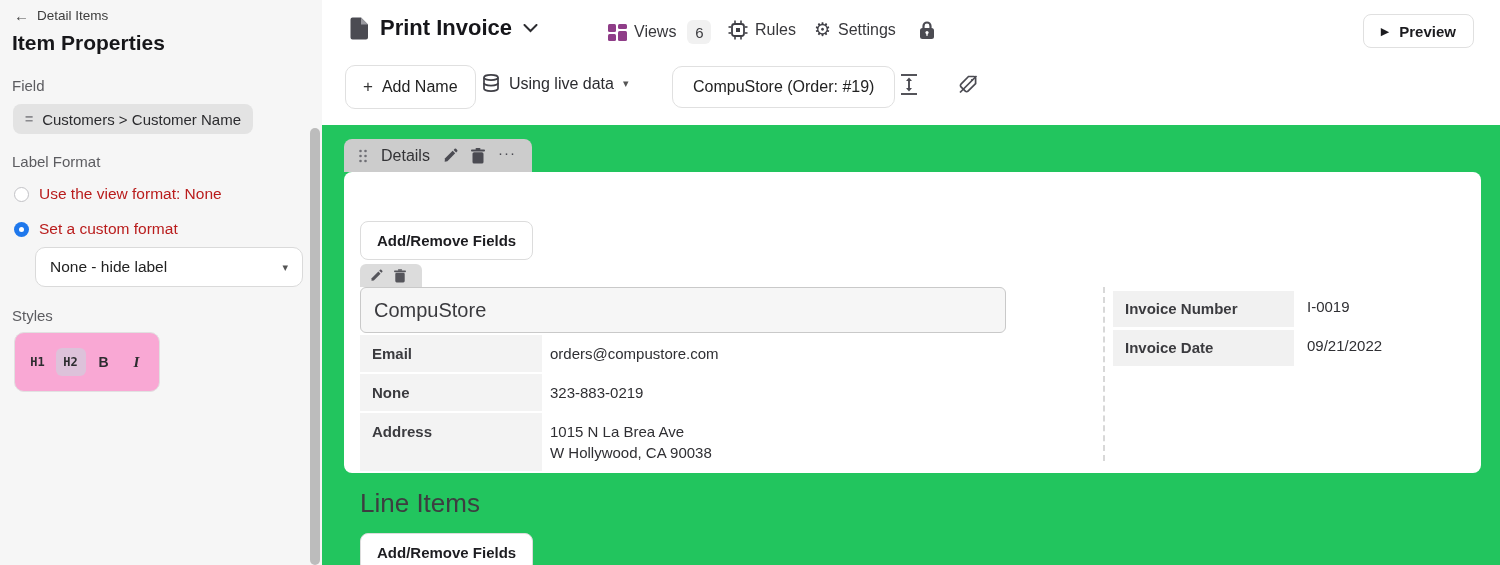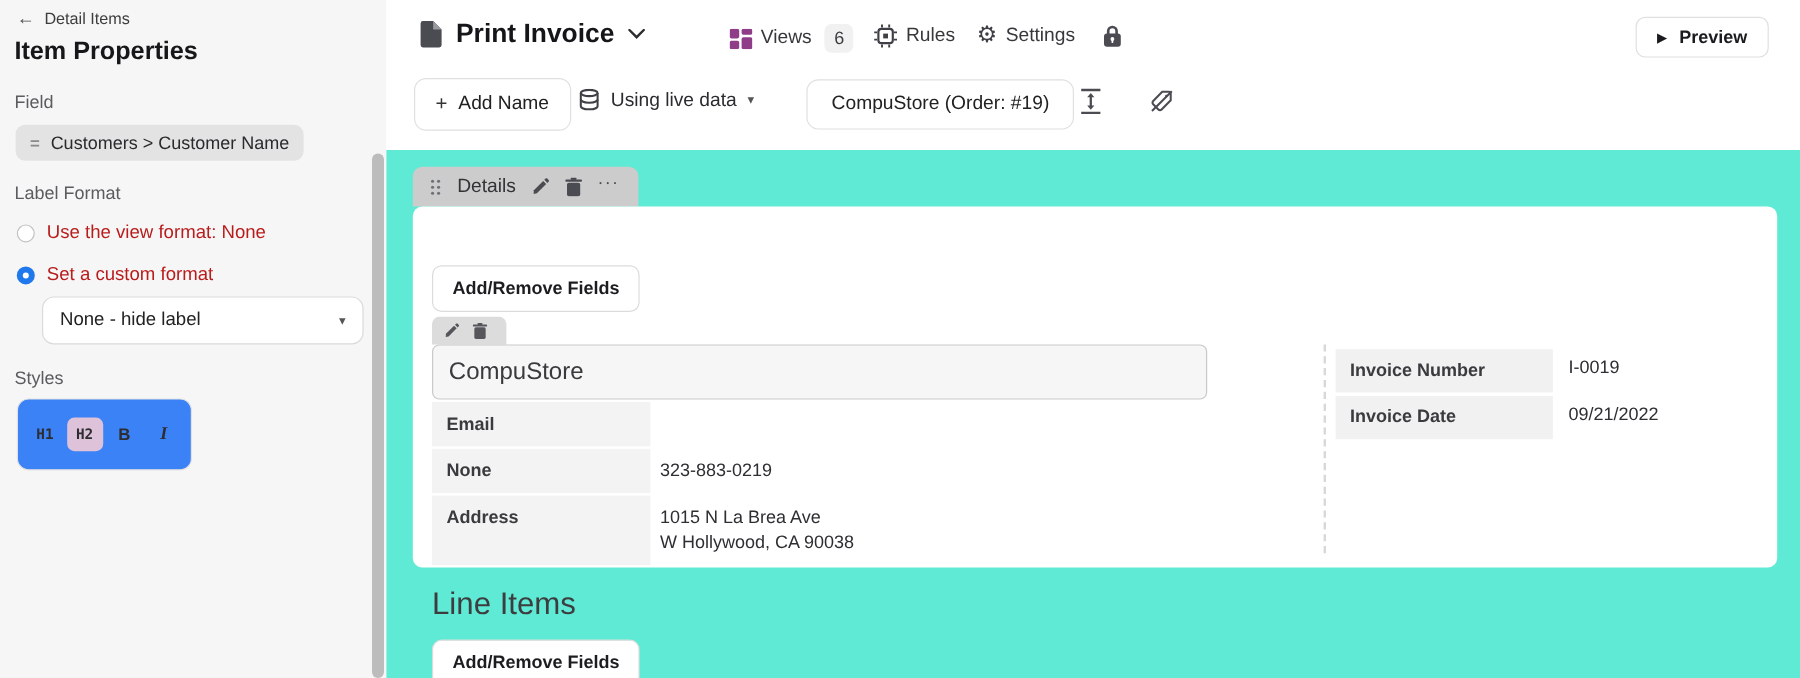--- a/index.html
+++ b/index.html
@@ -25,21 +25,21 @@
   .radio-1 { top:185px; } .radio-2 { top:220px; }
   .radio { width:15px; height:15px; border-radius:50%; flex:0 0 15px; }
   .radio.off { border:1.5px solid #c2c2c6; background:#fff; }
   .radio.on  { background:#1f78ec; position:relative; }
   .radio.on::after { content:""; position:absolute; left:5px; top:5px; width:5px; height:5px;
                      border-radius:50%; background:#fff; }
   .sb-select { position:absolute; left:35px; top:247px; width:268px; height:40px; background:#fff;
                border:1px solid #dadada; border-radius:10px; display:flex; align-items:center;
                justify-content:space-between; padding:0 14px; font-size:15.5px; color:#222; cursor:pointer; }
   .caret { font-size:11px; color:#555; }
-  .styles-group { position:absolute; left:14px; top:332px; width:146px; height:60px; background:#3b82f6;
+  .styles-group { position:absolute; left:14px; top:332px; width:146px; height:60px; background:#f9a8d4;
                   border:1px solid #e1e1e1; border-radius:10px; display:flex; align-items:center;
                   justify-content:space-around; padding:0 6px; }
   .style-btn { width:30px; height:28px; display:flex; align-items:center; justify-content:center;
                border-radius:6px; font-size:12px; color:#2d2d30; cursor:pointer;
                font-family:"DejaVu Sans Mono",monospace; font-weight:700; }
   .style-btn.selected { background:#ddc2da; }
   .style-b { font-family:"Liberation Sans",sans-serif; font-size:14px; font-weight:800; }
   .style-i { font-family:"Liberation Serif",serif; font-size:15px; font-weight:700; font-style:italic; }
   .sb-scrollbar { position:absolute; left:310px; top:128px; width:10px; height:437px;
                   background:#bcbcbc; border-radius:6px; }
@@ -71,21 +71,21 @@
   .live-data { position:absolute; left:160px; top:74px; display:flex; align-items:center; gap:9px;
                font-size:16px; font-weight:500; color:#2c2c30; cursor:pointer; }
   .record-btn { position:absolute; left:350px; top:66px; height:42px; background:#fff;
                 border:1px solid #e0e0e0; border-radius:10px; display:flex; align-items:center;
                 padding:0 20px; font-size:16px; color:#222; cursor:pointer; }
   .icon-btn { position:absolute; cursor:pointer; display:flex; align-items:center; justify-content:center; }
   .height-btn { left:577px; top:73px; }
   .tagoff-btn { left:634px; top:72px; }
 
   
-  .canvas { position:absolute; left:0; top:125px; width:100%; height:440px; background:#5eead4; overflow:hidden; }
+  .canvas { position:absolute; left:0; top:125px; width:100%; height:440px; background:#22c55e; overflow:hidden; }
   .details-tab { position:absolute; left:22px; top:14px; width:188px; height:33px; background:#cccccc;
                  border-radius:8px 8px 0 0; display:flex; align-items:center; gap:13px; padding:0 14px; }
   .details-label { font-size:16px; font-weight:500; color:#333336; }
   .tab-dots { font-size:15px; color:#4b4b52; letter-spacing:1px; cursor:pointer; line-height:1; padding-bottom:6px; }
 
   .card { position:absolute; left:22px; top:47px; width:1137px; height:301px; background:#fff; border-radius:8px; }
   .add-fields-btn { position:absolute; height:39px; background:#fff; border:1px solid #dcdcdc; border-radius:8px;
                     display:flex; align-items:center; padding:0 16px; font-size:15px; font-weight:600;
                     color:#1d1d21; cursor:pointer; }
   .card-add-fields { left:16px; top:49px; }
@@ -297,20 +297,21 @@
           </svg>
         </div>
 
         <div class="name-input">
           <span>CompuStore</span>
         </div>
 
         <div class="fields">
           <div class="field-row">
             <div class="field-label">Email</div>
+            <div class="field-value">orders@compustore.com</div>
           </div>
           <div class="field-row">
             <div class="field-label">None</div>
             <div class="field-value">323-883-0219</div>
           </div>
           <div class="field-row">
             <div class="field-label">Address</div>
             <div class="field-value addr-value">
               <div>1015 N La Brea Ave</div>
               <div>W Hollywood, CA 90038</div>

